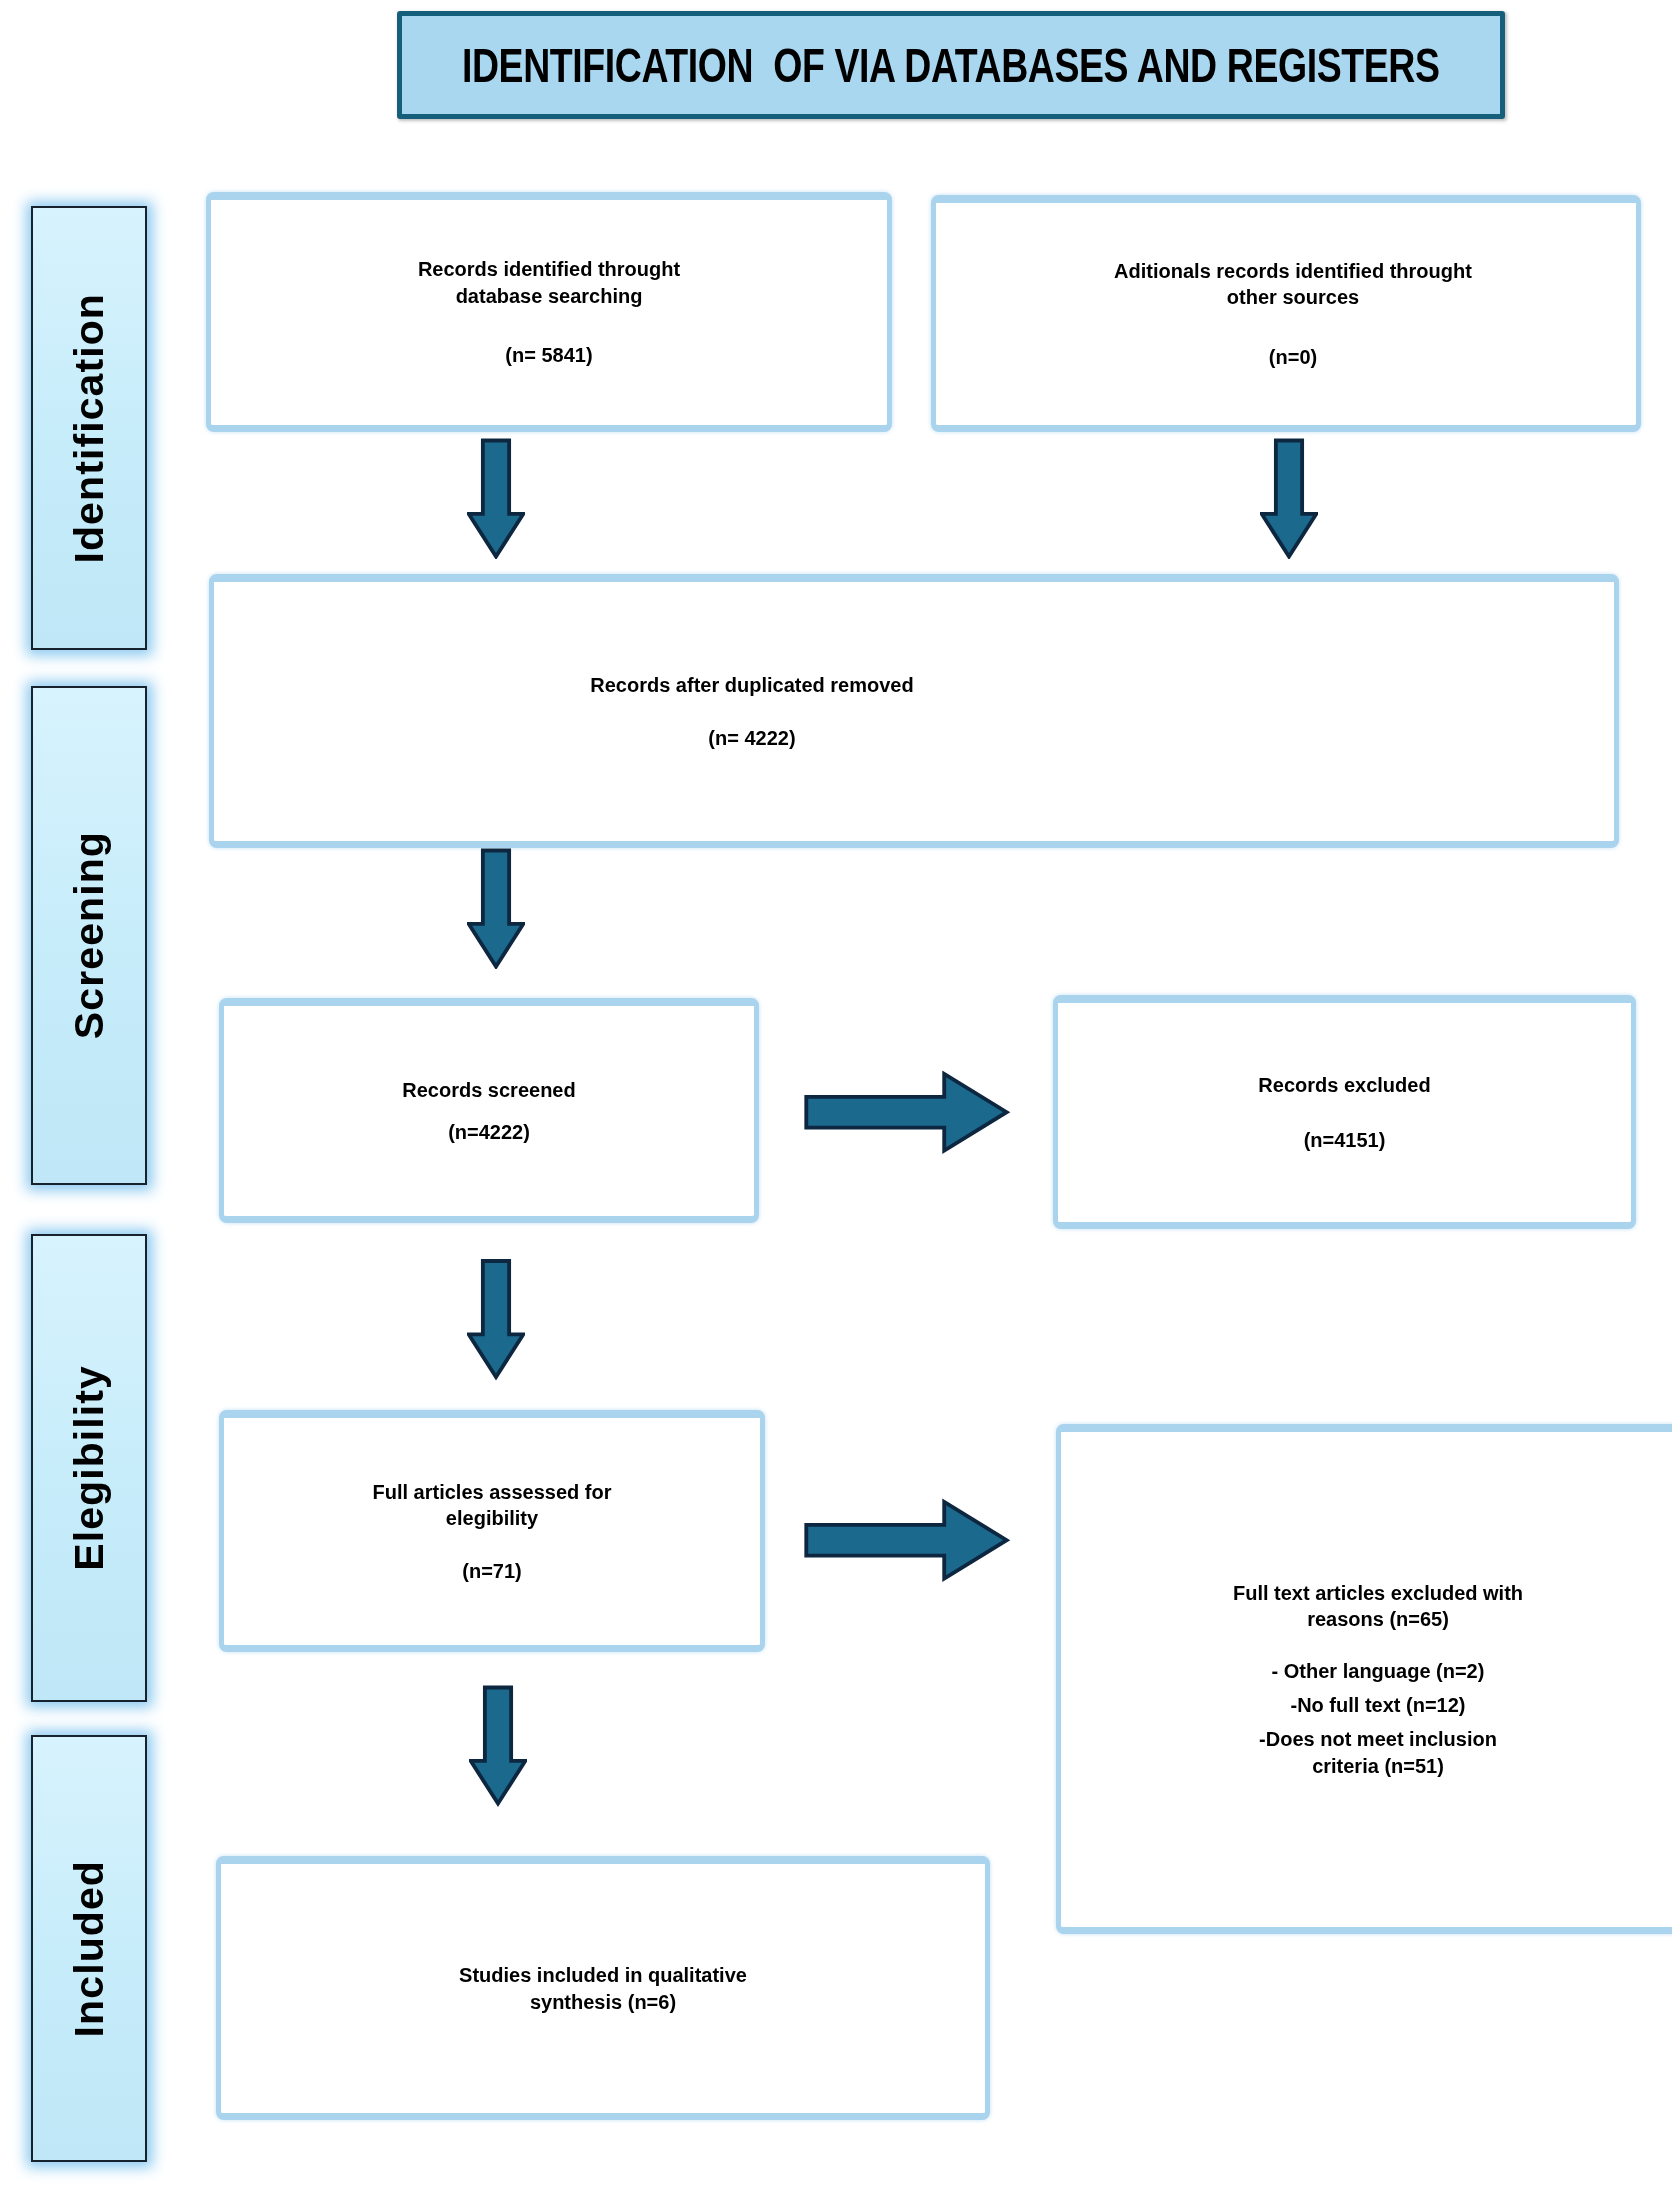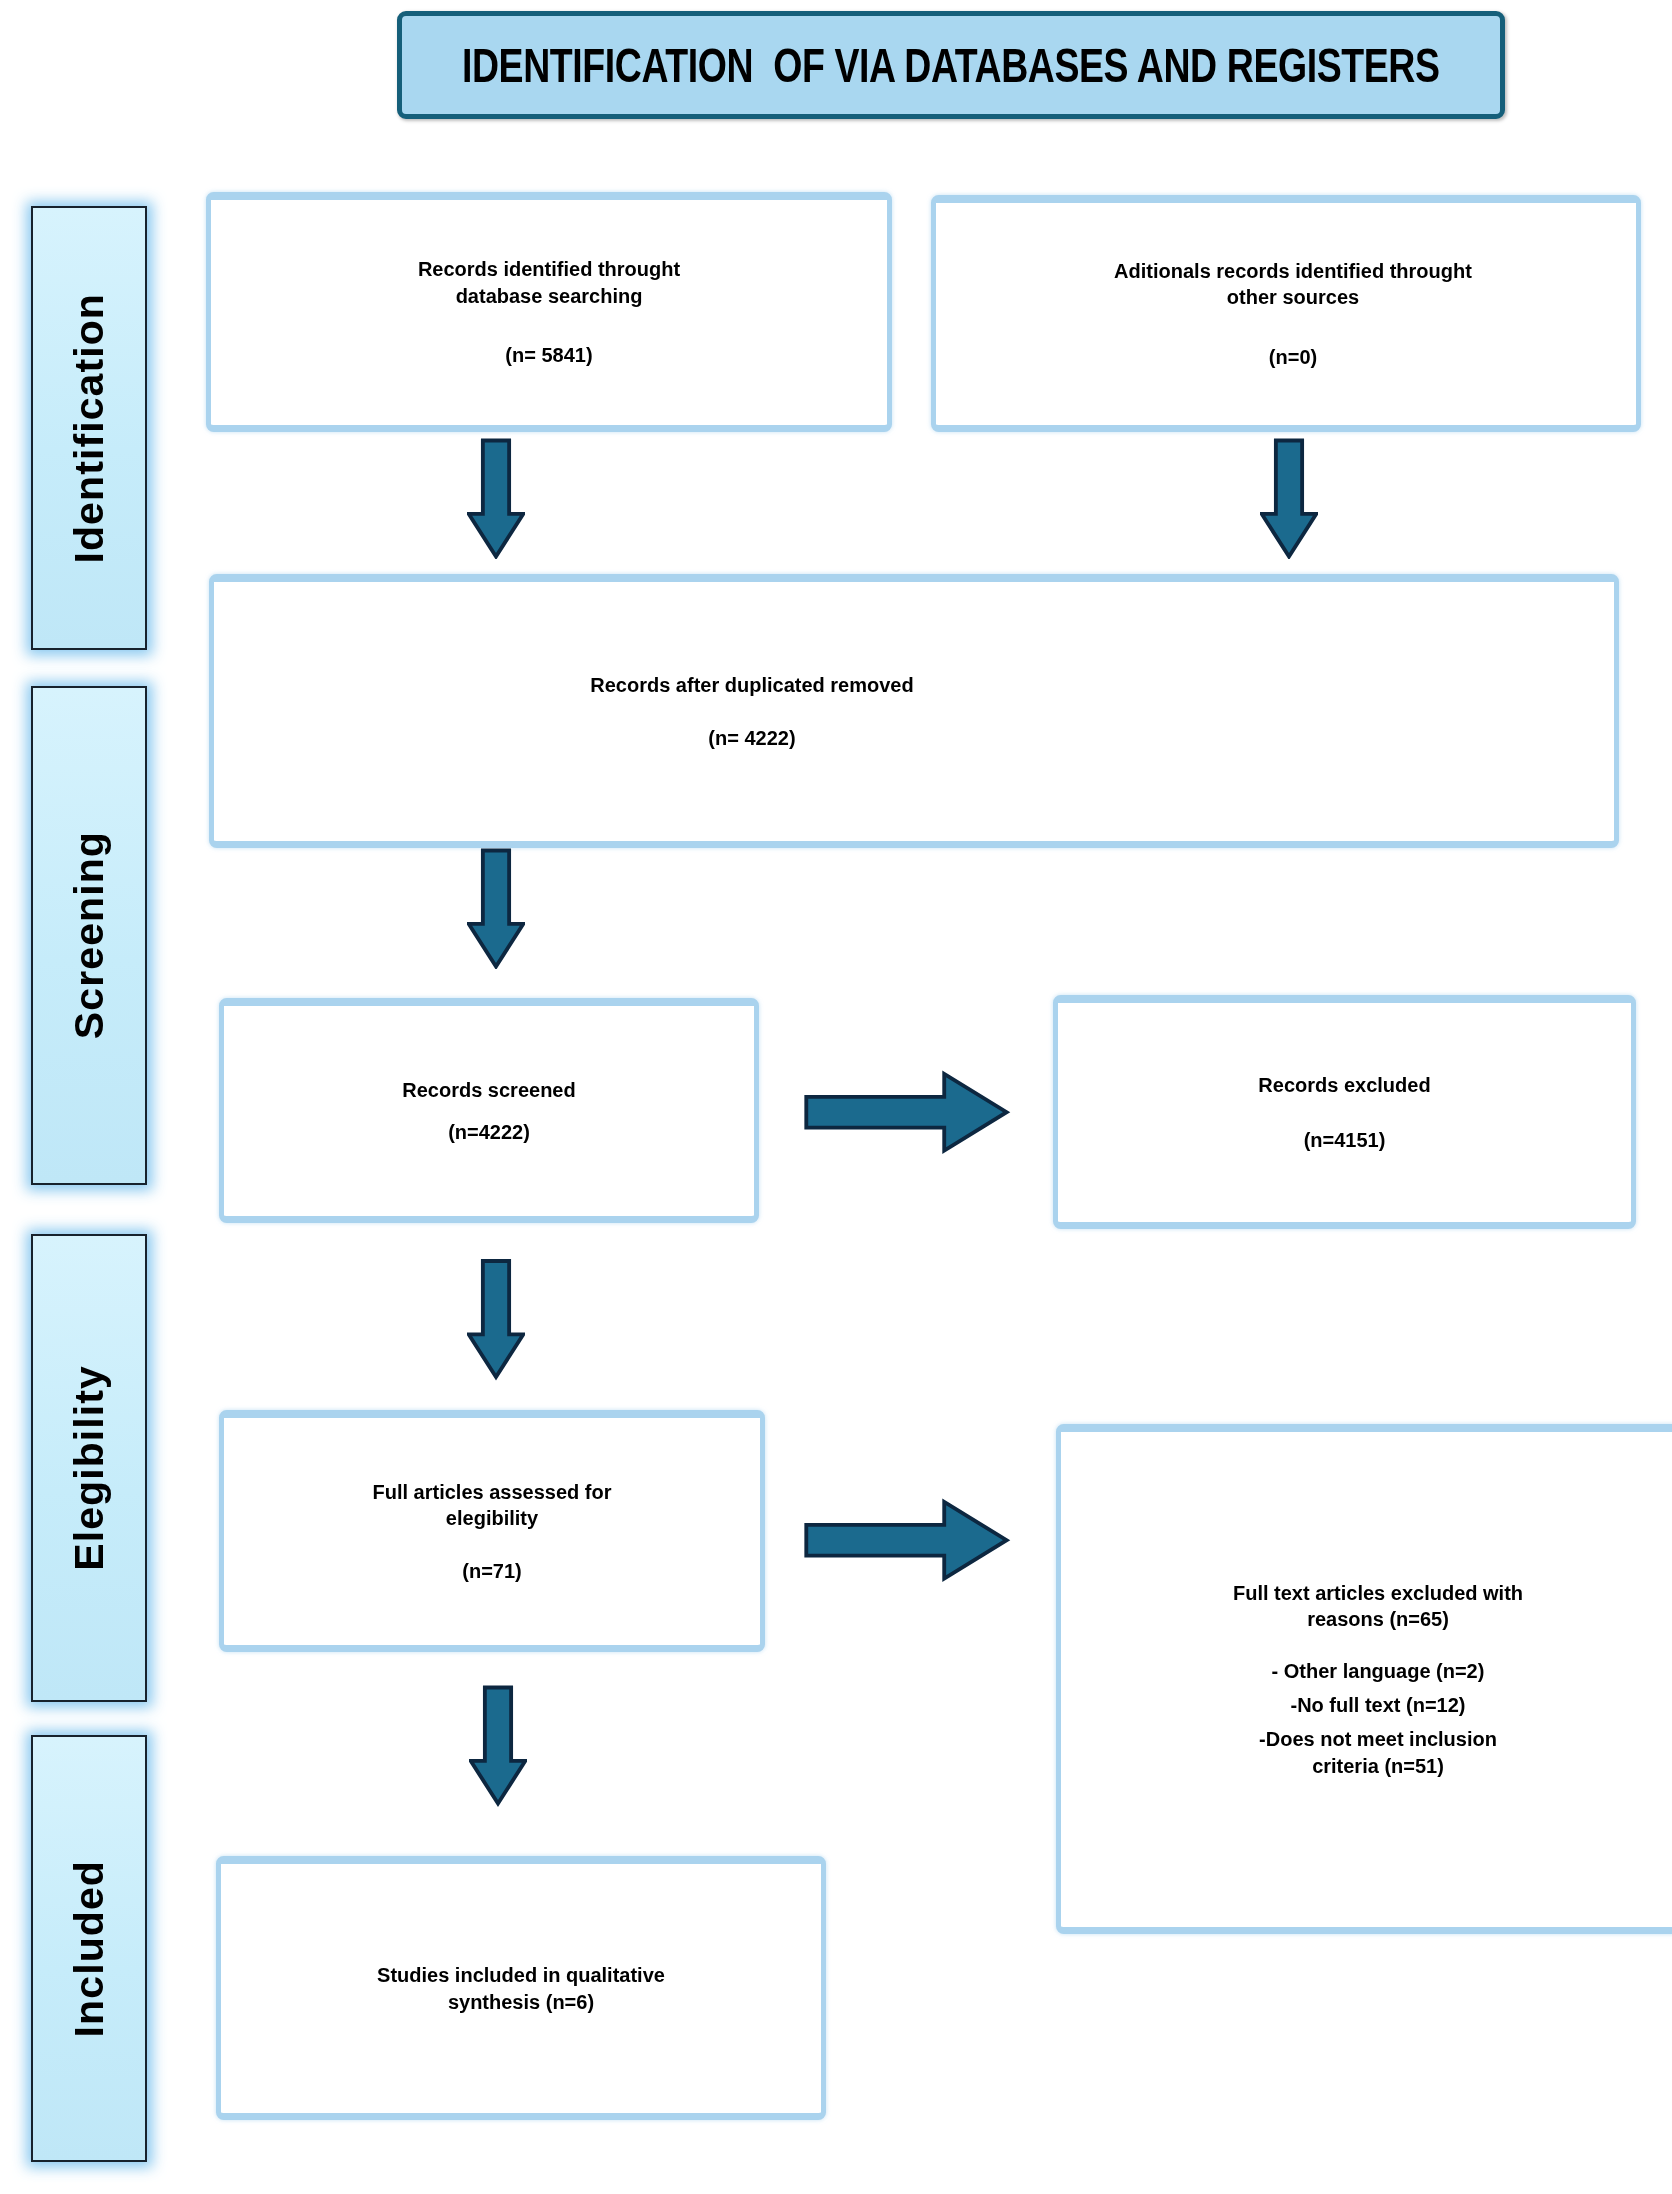--- a/index.html
+++ b/index.html
@@ -14,21 +14,21 @@
   }
 
   
   .title-box{
     position:absolute;
     left:397px; top:11px;
     width:1108px; height:108px;
     box-sizing:border-box;
     background:#a9d7f0;
     border:5.5px solid #155f7a;
-    border-radius:9px;
+    border-radius:3px;
     display:flex; align-items:center; justify-content:center;
     box-shadow:1.1px 1.6px 3.3px rgba(0,0,0,0.25);
   }
   .title-text{
     font-size:48px;
     font-weight:bold;
     white-space:pre;
     letter-spacing:-0.5px;
     transform:scaleX(0.78);
     transform-origin:center;
@@ -141,21 +141,21 @@
     <div class="lbl">Full text articles excluded with
 reasons (n=65)</div>
     <div class="reasons">
       <div class="reason">- Other language (n=2)</div>
       <div class="reason">-No full text (n=12)</div>
       <div class="reason">-Does not meet inclusion
 criteria (n=51)</div>
     </div>
   </div>
 
-  <div class="flowbox" style="left:216px;top:1856px;width:610px;height:264px;">
+  <div class="flowbox" style="left:216px;top:1856px;width:774px;height:264px;">
     <div class="lbl">Studies included in qualitative
 synthesis (n=6)</div>
   </div>
 
   <div class="arrow" style="left:467px;top:438px;">
     <svg width="58" height="121" viewBox="0 0 106 220">
       <polygon points="29,4 77,4 77,138 103,138 53,216 3,138 29,138" fill="#1b6a8e" stroke="#0d2740" stroke-width="7" stroke-linejoin="miter"></polygon>
     </svg>
   </div>
   <div class="arrow" style="left:1260px;top:438px;">

